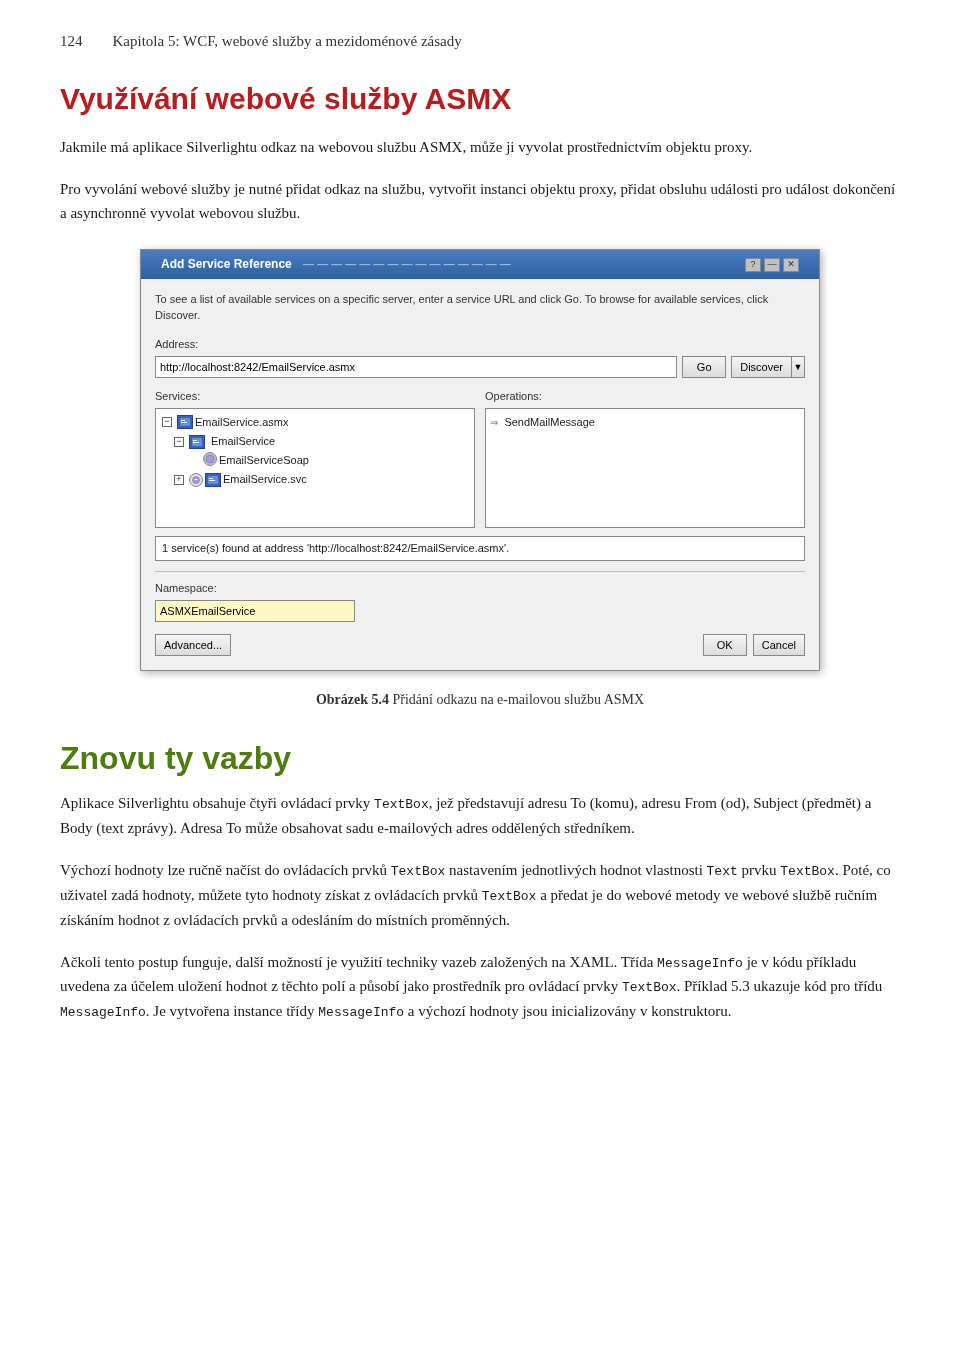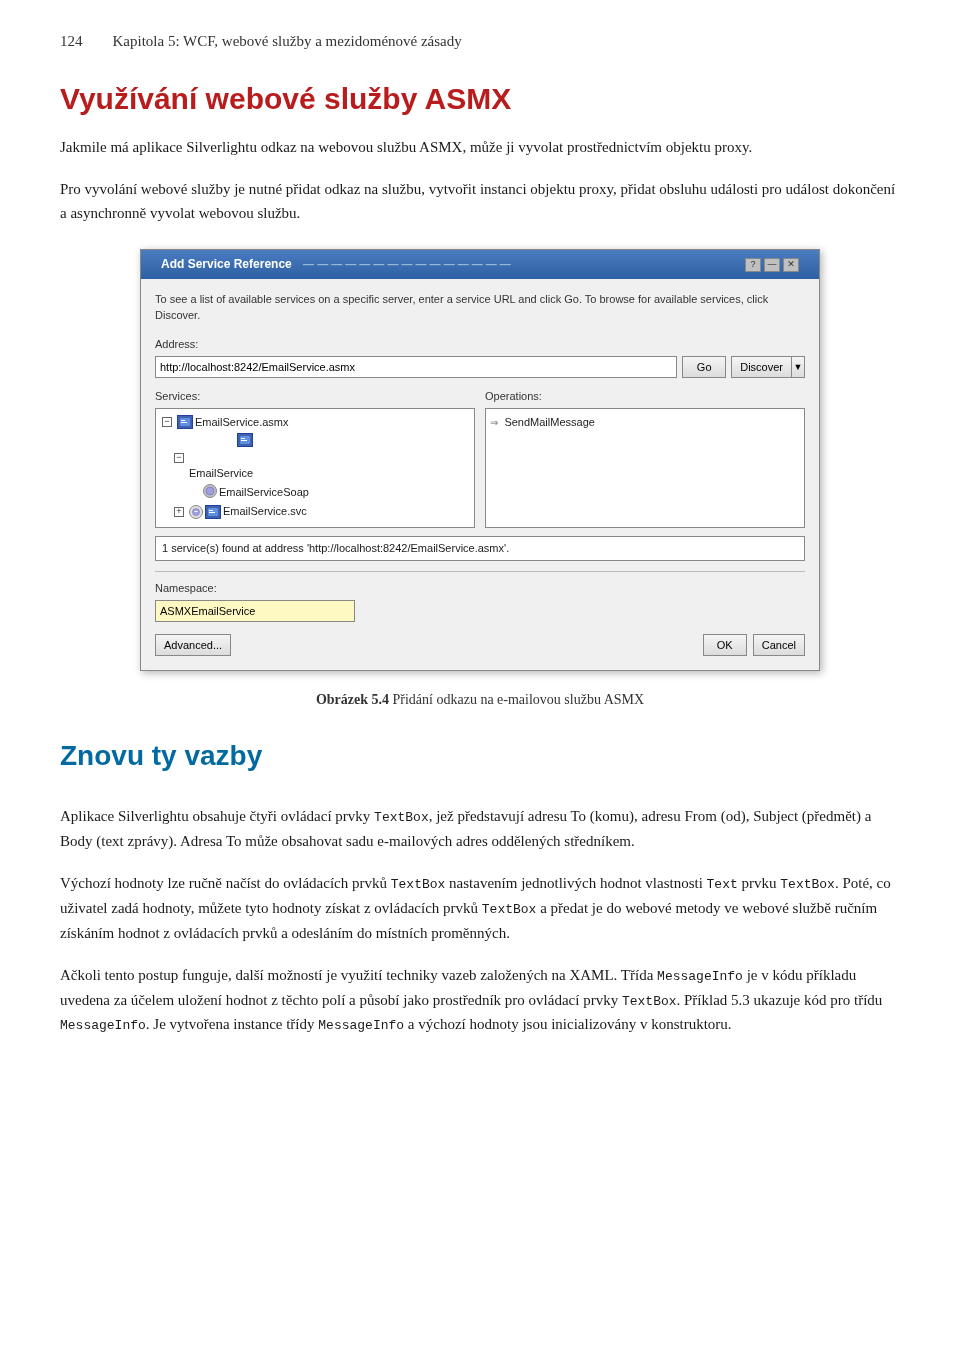--- a/index.html
+++ b/index.html
@@ -282,24 +282,24 @@
       font-size: 14px;
       color: #333;
       margin-bottom: 28px;
     }
     .figure-caption strong {
       font-weight: bold;
     }
 
     
     .section-heading {
-      font-size: 28px;
+      font-size: 32px;
       font-weight: bold;
-      color: #0369a1;
-      margin-bottom: 32px;
+      color: #4d7c0f;
+      margin-bottom: 14px;
       font-family: Arial, sans-serif;
       line-height: 1.2;
     }
 
     
     code {
       font-family: 'Courier New', Courier, monospace;
       font-size: 13px;
       color: #1a1a1a;
       background: none;
@@ -372,21 +372,21 @@
                         <rect x="2" y="3" width="4" height="1" fill="white"></rect>
                         <rect x="2" y="5" width="6" height="1" fill="white"></rect>
                       </svg>
                   </span>
                   <span style="font-size:11px;">EmailService.asmx</span>
                 </span>
               </div>
 
               <div class="tree-item indent1">
                 <span class="minus-box">−</span>
-                <span style="display:inline-flex;align-items:flex-end;gap:18px;flex-direction:column;">
+                <span style="display:inline-flex;align-items:center;gap:6px;">
                   <span style="width:16px;height:14px;background:#4060b0;display:inline-flex;align-items:center;justify-content:center;border:1px solid #2040a0;">
                     <svg width="12" height="10" viewBox="0 0 12 10">
                         <rect x="1" y="1" width="10" height="8" fill="#6090e0" rx="1"></rect>
                         <rect x="2" y="3" width="4" height="1" fill="white"></rect>
                         <rect x="2" y="5" width="6" height="1" fill="white"></rect>
                       </svg>
                   </span>
                   <span style="font-size:11px;">EmailService</span>
                 </span>
               </div>

